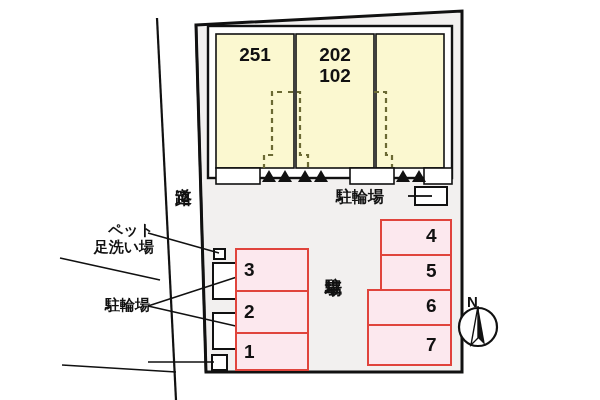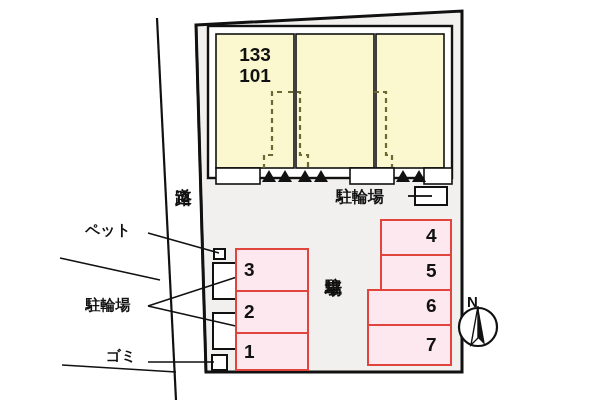--- a/index.html
+++ b/index.html
@@ -31,21 +31,21 @@
     color:#111;
   }
 
   
   .callout{
     position:absolute;
     font-size:15px;
     font-weight:bold;
     color:#111;
     line-height:1.12;
-    text-align:center;
+    text-align:right;
     white-space:nowrap;
   }
 
   .small-label{
     position:absolute;
     font-size:14px;
     font-weight:bold;
     color:#111;
     white-space:nowrap;
   }
@@ -129,24 +129,25 @@
 
   <g>
     <circle cx="478" cy="327" r="19" fill="#ffffff" stroke="#111111" stroke-width="2.2"></circle>
     <polygon points="478,306 471,345 478,338" fill="#ffffff" stroke="#111111" stroke-width="1.4"></polygon>
     <polygon points="478,306 485,345 478,338" fill="#111111"></polygon>
   </g>
 
 </svg>
 
 <div class="unit-num" style="left:216px;top:44px;width:78px;">
-  <div>133</div>
-  <div>101</div>
+  <div>251</div>
 </div>
 <div class="unit-num" style="left:296px;top:44px;width:78px;">
+  <div>202</div>
+  <div>102</div>
 </div>
 <div class="unit-num" style="left:376px;top:44px;width:68px;">
 </div>
 
 <div class="stall-num" style="left:244px;top:259px;">3</div>
 <div class="stall-num" style="left:244px;top:301px;">2</div>
 <div class="stall-num" style="left:244px;top:341px;">1</div>
 
 <div class="stall-num" style="left:426px;top:225px;">4</div>
 <div class="stall-num" style="left:426px;top:260px;">5</div>
@@ -154,21 +155,21 @@
 <div class="stall-num" style="left:426px;top:334px;">7</div>
 
 <div class="vtext" style="left:322px;top:264px;font-size:17px;letter-spacing:1px;">駐車場</div>
 
 <div class="vtext" style="left:172px;top:174px;font-size:17px;letter-spacing:1px;">道路</div>
 
 <div class="small-label" style="left:336px;top:187px;font-size:16px;">駐輪場</div>
 
 <div class="callout" style="left:62px;top:222px;width:92px;">
   <div>ペット</div>
+  <div>足洗い場</div>
 </div>
 
 <div class="callout" style="left:66px;top:297px;width:84px;">駐輪場</div>
 
 <div class="callout" style="left:90px;top:348px;width:62px;">
-  <div>ゴミ</div>
 </div>
 
 <div class="compass-n" style="left:467px;top:293px;">N</div>
 
 </body></html>

